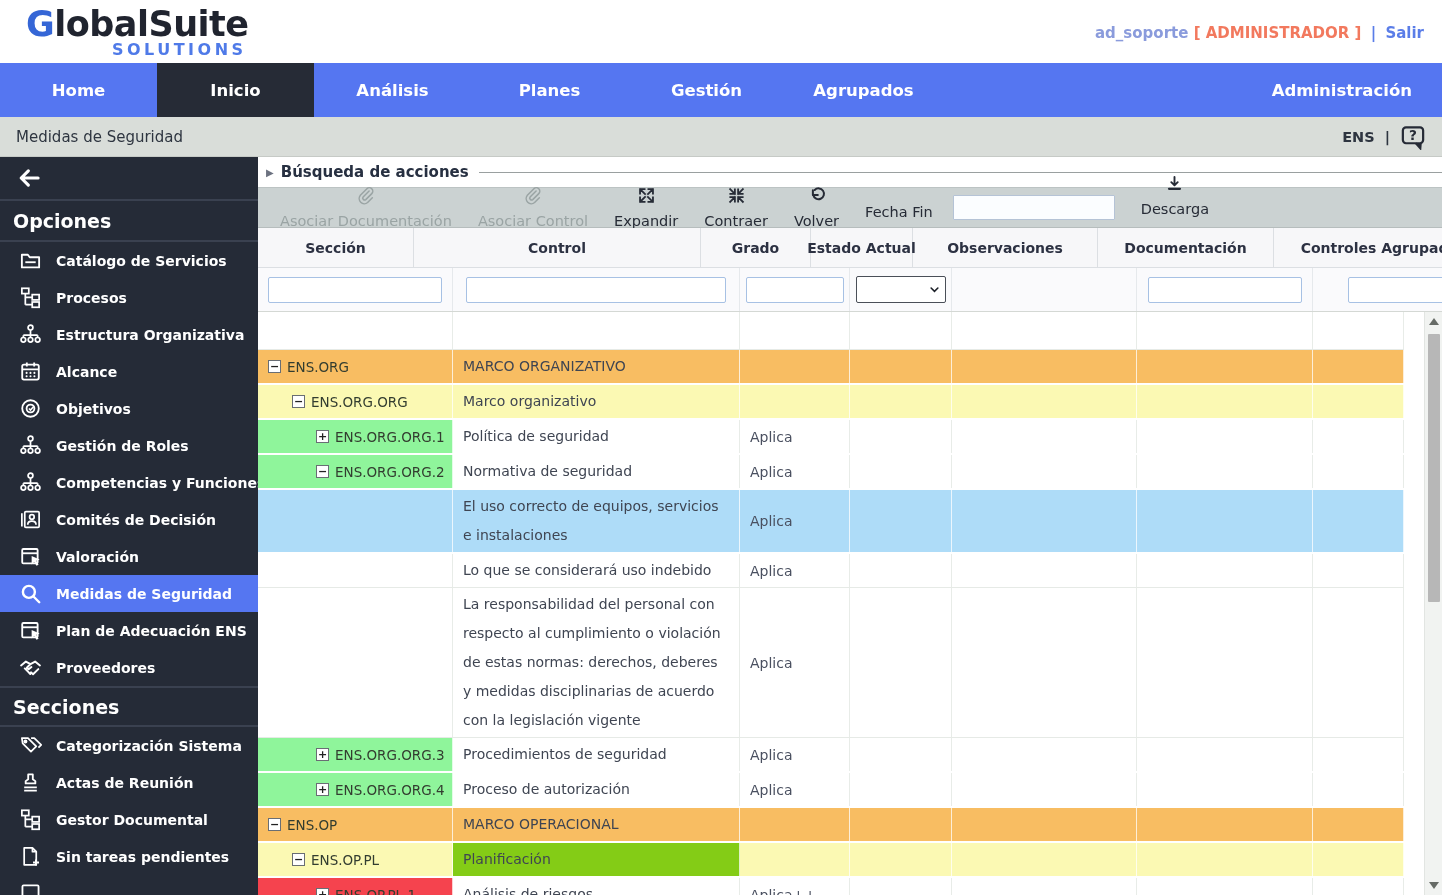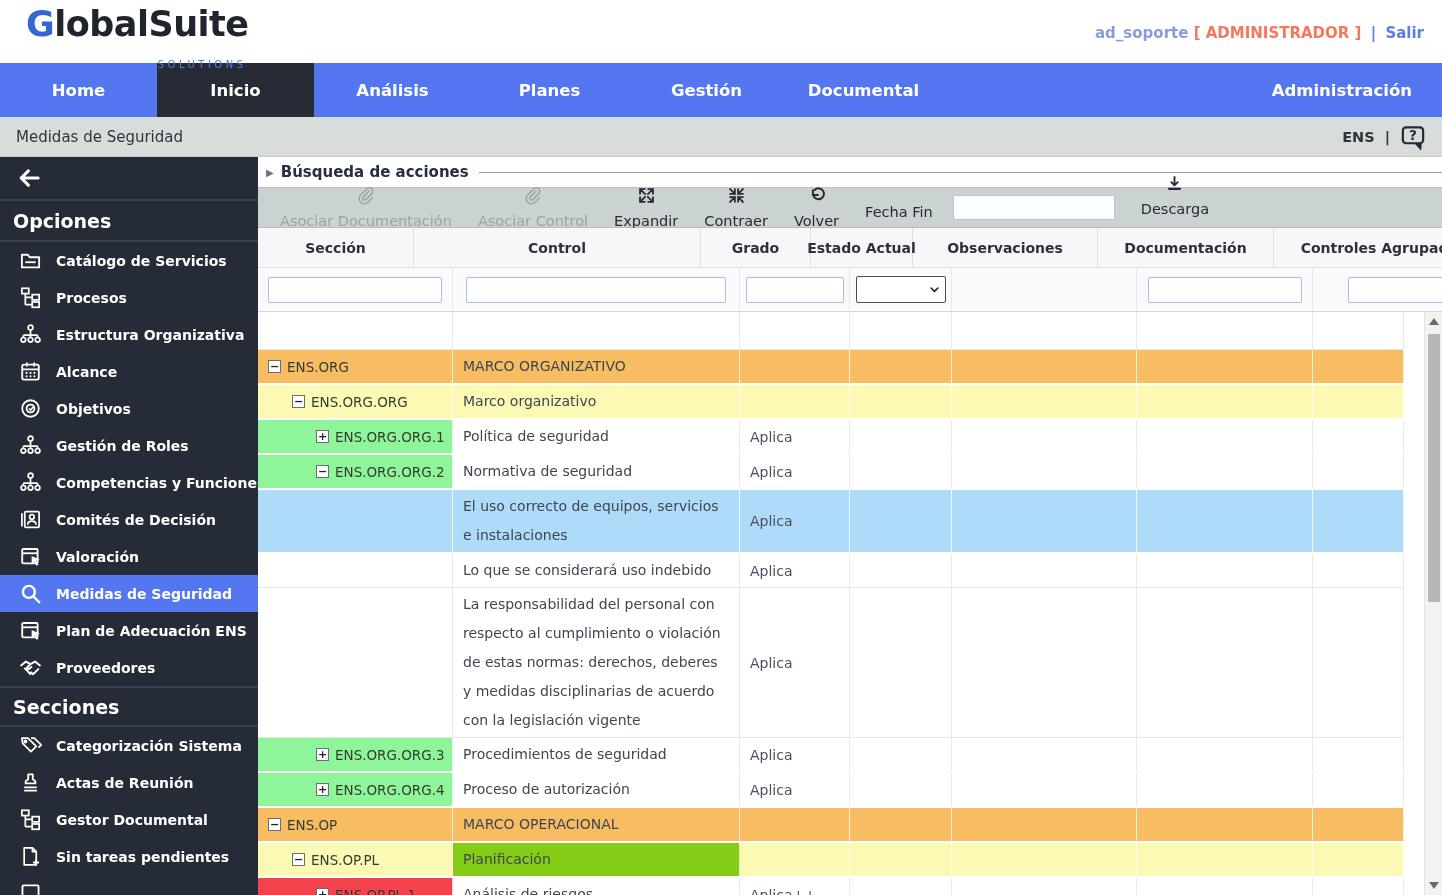--- a/index.html
+++ b/index.html
@@ -5,22 +5,22 @@
   * { margin:0; padding:0; box-sizing:border-box; }
   html,body { width:1442px; height:895px; overflow:hidden; background:#fff;
     font-family:"DejaVu Sans","Liberation Sans",sans-serif; }
   .app { width:1442px; height:895px; display:flex; flex-direction:column; position:relative; }
 
   
   .topbar { height:63px; background:#fff; position:relative; flex-shrink:0; }
   .logo { position:absolute; left:26px; top:7px; line-height:1; }
   .logo-main { font-size:35px; font-weight:800; letter-spacing:-.5px; color:#20242f; }
   .logo-g { color:#3566d6; }
-  .logo-tag { font-size:10px; font-weight:400; letter-spacing:3.5px; color:#4f7ae8;
-    text-align:right; margin-top:18px; padding-right:2px; }
+  .logo-tag { font-size:16px; font-weight:700; letter-spacing:3.5px; color:#4f7ae8;
+    text-align:right; margin-top:0; padding-right:2px; }
   .userbox { position:absolute; right:18px; top:24px; font-size:15px; font-weight:600; }
   .u-name { color:#8a9bdc; cursor:pointer; }
   .u-brk { color:#f2795e; }
   .u-role { color:#f2795e; }
   .u-sep { color:#5a7de8; margin:0 4px; }
   .u-logout { color:#5a7de8; cursor:pointer; text-decoration:none; }
 
   
   .navbar { height:54px; background:#5576f1; display:flex; align-items:stretch; flex-shrink:0; }
   .nav-item { width:157px; display:flex; align-items:center; justify-content:center;
@@ -123,21 +123,21 @@
       <a class="u-logout">Salir</a>
     </div>
   </header>
 
   <nav class="navbar" id="navbar">
       <div class="nav-item">Home</div>
       <div class="nav-item active">Inicio</div>
       <div class="nav-item">Análisis</div>
       <div class="nav-item">Planes</div>
       <div class="nav-item">Gestión</div>
-      <div class="nav-item">Documental</div>
+      <div class="nav-item">Agrupados</div>
       <div class="nav-item right">Administración</div>
     </nav>
 
   <div class="crumbbar">
     <span>Medidas de Seguridad</span>
     <span class="crumb-right">
       <span>ENS</span>
       <span>|</span>
       <span class="help">
         <svg viewBox="0 0 20 20">

